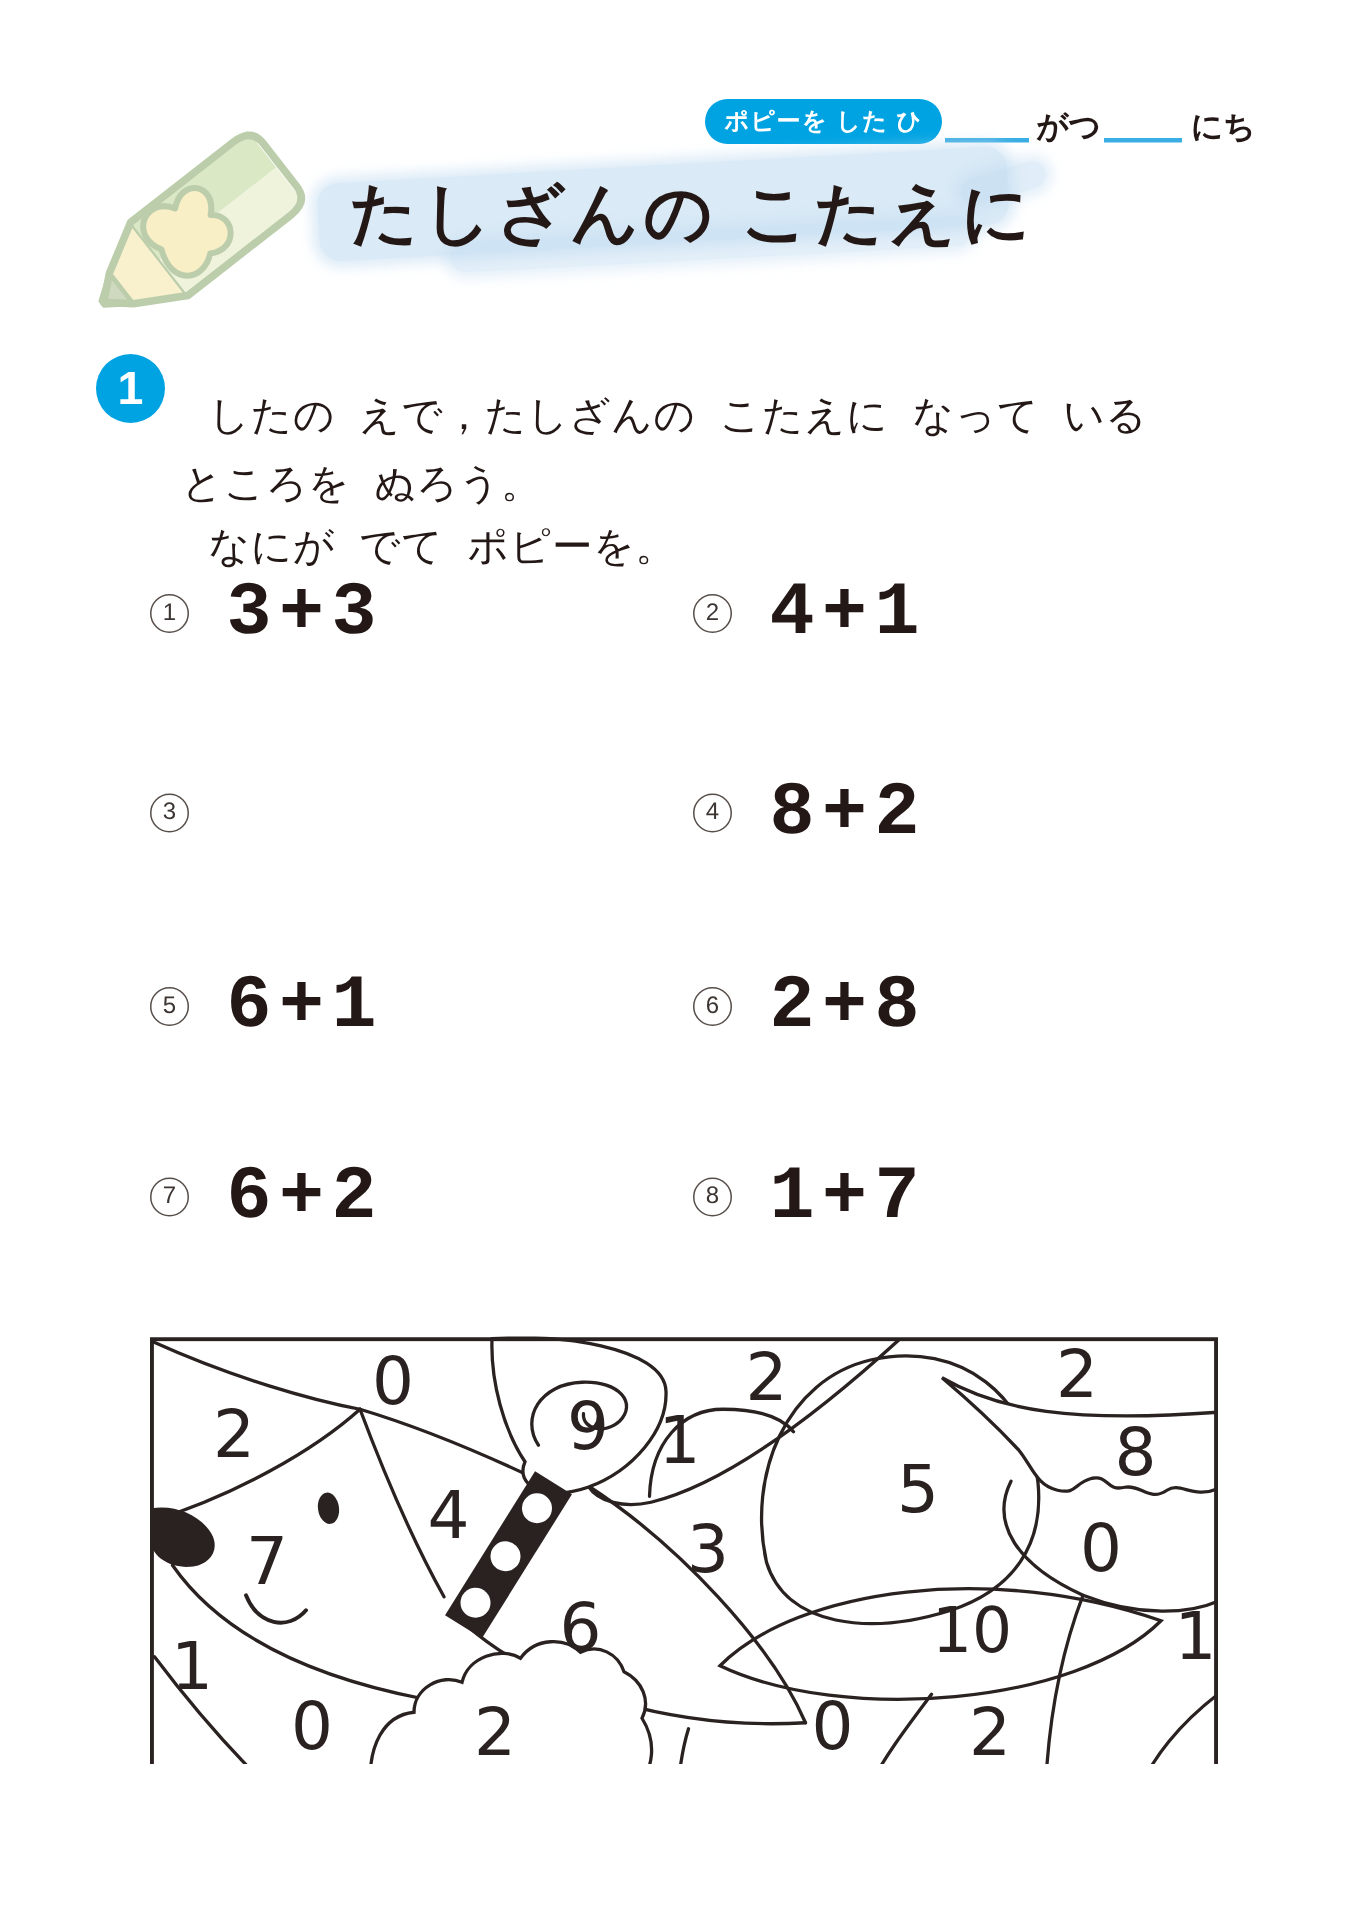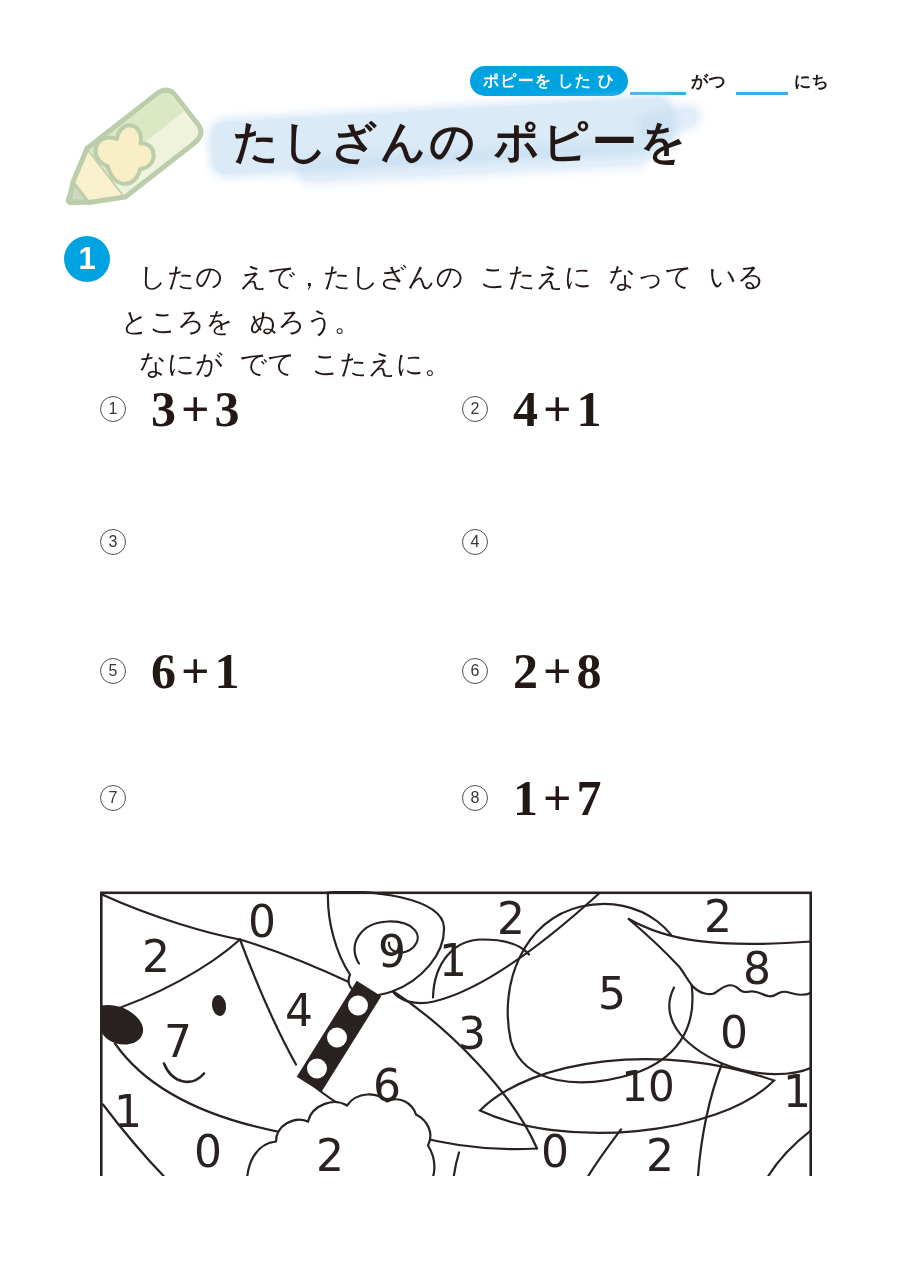--- a/index.html
+++ b/index.html
@@ -5,21 +5,21 @@
   :root{
     --accent:#00a3e2; --uline:#3aaee4; --ink:#231815; --line:#2a2220; --hl:#bdd9f0;
   }
   html,body{margin:0;padding:0;background:#fff;}
   .page{position:relative;width:905px;height:1176px;margin:0 auto;background:#fff;overflow:hidden;
         font-family:"Liberation Sans","DejaVu Sans",sans-serif;color:var(--ink);border-radius:29px;}
   
   .badge{position:absolute;left:470px;top:66px;width:158px;height:30px;border-radius:15px;
          background:var(--accent);color:#fff;display:flex;align-items:center;justify-content:center;
          font-size:16px;font-weight:bold;letter-spacing:1px;}
-  .date-label{position:absolute;top:70px;font-size:17px;font-weight:bold;color:var(--ink);}
+  .date-label{position:absolute;top:70px;font-size:21px;font-weight:bold;color:var(--ink);}
   .lab-month{left:691px;} .lab-day{left:794px;}
   .uline{position:absolute;top:92px;height:3px;background:var(--uline);border:none;}
   .u1{left:630px;width:56px;} .u2{left:736px;width:52px;}
   
   .hl{position:absolute;background:var(--hl);opacity:.55;border-radius:14px;box-shadow:0 0 9px 4px var(--hl);}
   .hl1{left:212px;top:110px;width:460px;height:52px;transform:rotate(-3.2deg);}
   .hl2{left:300px;top:153px;width:348px;height:20px;transform:rotate(-3deg);opacity:.4;}
   .hl3{left:640px;top:113px;width:58px;height:18px;transform:rotate(-16deg);opacity:.45;}
   h1.title{position:absolute;left:233px;top:112px;margin:0;font-size:45px;font-weight:800;
            letter-spacing:3px;color:var(--ink);}
@@ -29,21 +29,21 @@
   .qnum{position:absolute;left:64px;top:236px;width:46px;height:46px;border-radius:50%;
         background:var(--accent);color:#fff;font-size:31px;font-weight:bold;
         display:flex;align-items:center;justify-content:center;}
   .iline{position:absolute;margin:12px;font-size:27px;letter-spacing:.5px;white-space:pre;color:var(--ink);}
   .il1{left:127px;top:247px;} .il2{left:109px;top:292px;} .il3{left:127px;top:334px;}
   
   .ex{position:absolute;display:flex;align-items:center;height:58px;}
   .exnum{width:26px;height:26px;border:1.7px solid #574e49;border-radius:50%;box-sizing:border-box;
          display:flex;align-items:center;justify-content:center;font-size:16px;color:#3c3531;
          margin-right:25px;flex:0 0 auto;}
-  .expr{font-size:50px;font-weight:bold;letter-spacing:5px;color:var(--ink);font-family:Liberation Serif, serif;}
+  .expr{font-size:50px;font-weight:bold;letter-spacing:5px;color:var(--ink);font-family:Liberation Mono, monospace;}
   
   .picture{position:absolute;left:100px;top:891px;width:712px;height:302px;margin:0;}
   .picture svg{display:block;}
   .pn{font-family:"DejaVu Sans",sans-serif;font-size:44px;fill:var(--line);
       text-anchor:middle;dominant-baseline:central;}
   .pn10{font-size:42px;}
 </style>
 </head>
 <body>
 
@@ -64,52 +64,54 @@
       <path d="M51,-31 H150 V0 H51 Z" fill="#d7e7c0"></path>
       <path d="M51,0 H150 V31 H51 Z" fill="#eef2da"></path>
       <path d="M4,0 L19,-13 L51,-31 L138,-31 Q153,-31 153,-18 L153,18 Q153,31 138,31 L51,31 L19,13 Z" fill="none" stroke="#b7c9a4" stroke-width="5"></path>
       <path d="M56,-4 C44,-26 70,-38 80,-20 C96,-34 112,-16 96,-2 C110,8 96,28 80,18 C66,30 46,20 56,-4 Z" fill="#f8eec2" stroke="#b7c9a4" stroke-width="4"></path>
     </g>
   </svg>
 
   <span class="hl hl1"></span>
   <span class="hl hl2"></span>
   <span class="hl hl3"></span>
-  <h1 class="title">たしざんの ポピーを</h1>
+  <h1 class="title">たしざんの こたえに</h1>
 
   <span class="qnum">1</span>
   <p class="iline il1">したの  えで，たしざんの  こたえに  なって  いる</p>
   <p class="iline il2">ところを  ぬろう。</p>
-  <p class="iline il3">なにが  でて  こたえに。</p>
+  <p class="iline il3">なにが  でて  ポピーを。</p>
 
   <div id="exercise-grid">
       <div class="ex" style="left: 100px; top: 380px;">
         <span class="exnum">1</span>
         <span class="expr">3+3</span>
       </div>
       <div class="ex" style="left: 462px; top: 380px;">
         <span class="exnum">2</span>
         <span class="expr">4+1</span>
       </div>
       <div class="ex" style="left: 100px; top: 513px;">
         <span class="exnum">3</span>
       </div>
       <div class="ex" style="left: 462px; top: 513px;">
         <span class="exnum">4</span>
+        <span class="expr">8+2</span>
       </div>
       <div class="ex" style="left: 100px; top: 642px;">
         <span class="exnum">5</span>
         <span class="expr">6+1</span>
       </div>
       <div class="ex" style="left: 462px; top: 642px;">
         <span class="exnum">6</span>
         <span class="expr">2+8</span>
       </div>
       <div class="ex" style="left: 100px; top: 769px;">
         <span class="exnum">7</span>
+        <span class="expr">6+2</span>
       </div>
       <div class="ex" style="left: 462px; top: 769px;">
         <span class="exnum">8</span>
         <span class="expr">1+7</span>
       </div>
     </div>
 
   <figure class="picture">
     <svg width="712" height="302" viewBox="0 0 712 301">
       <g fill="none" stroke="#2a2220" stroke-width="2.2" stroke-linecap="round">

